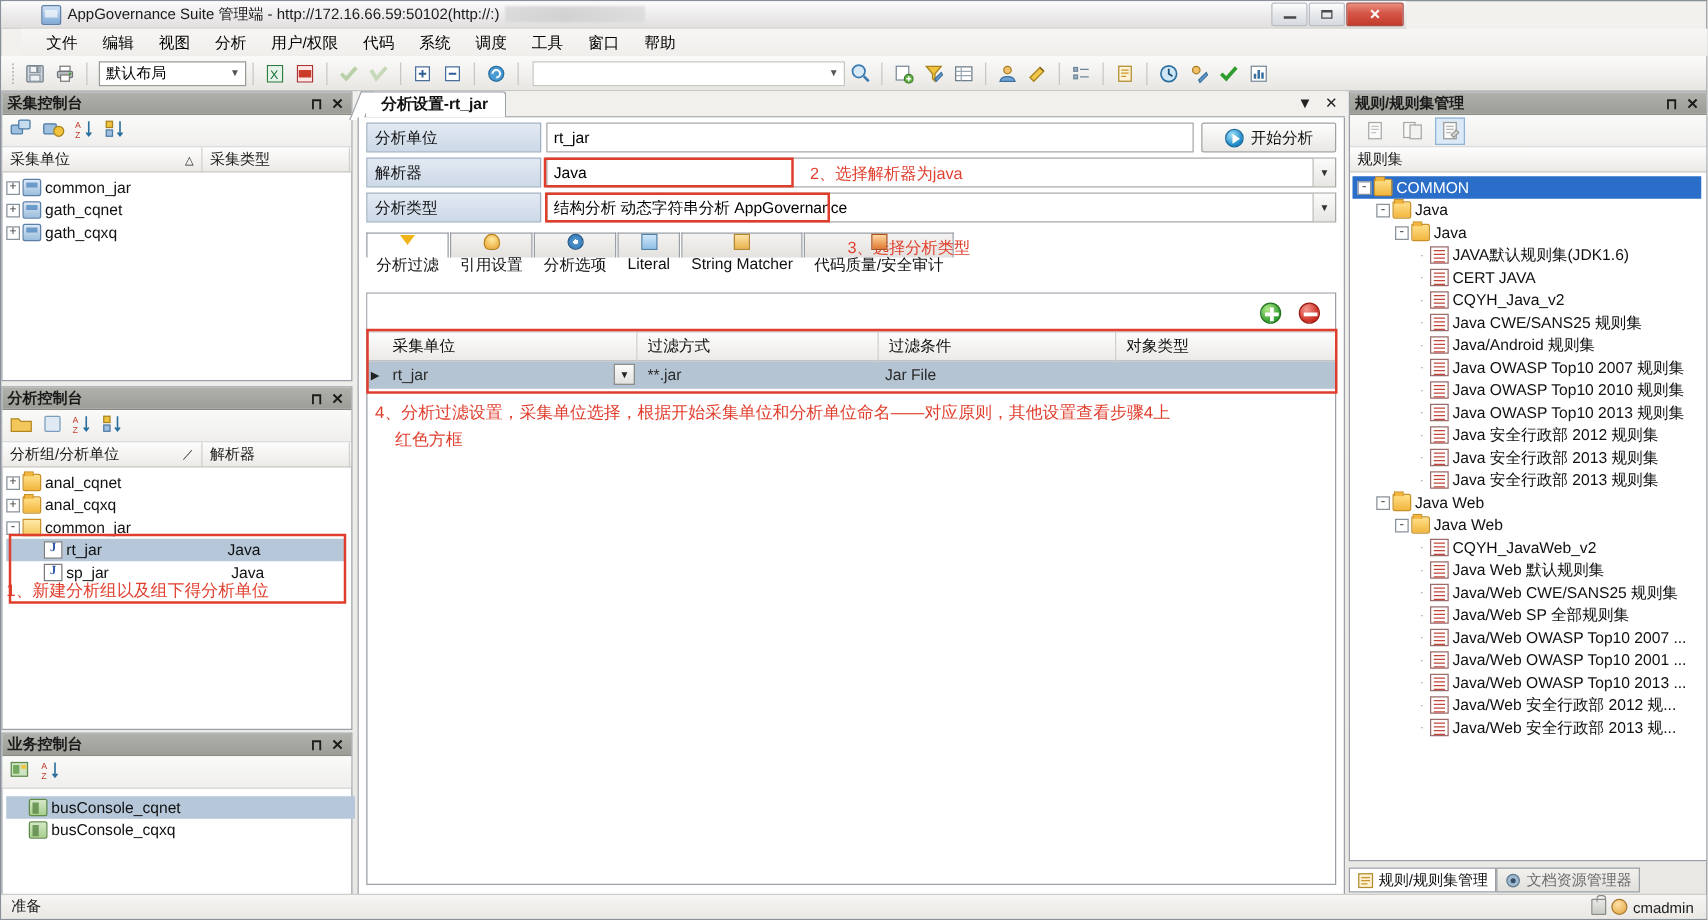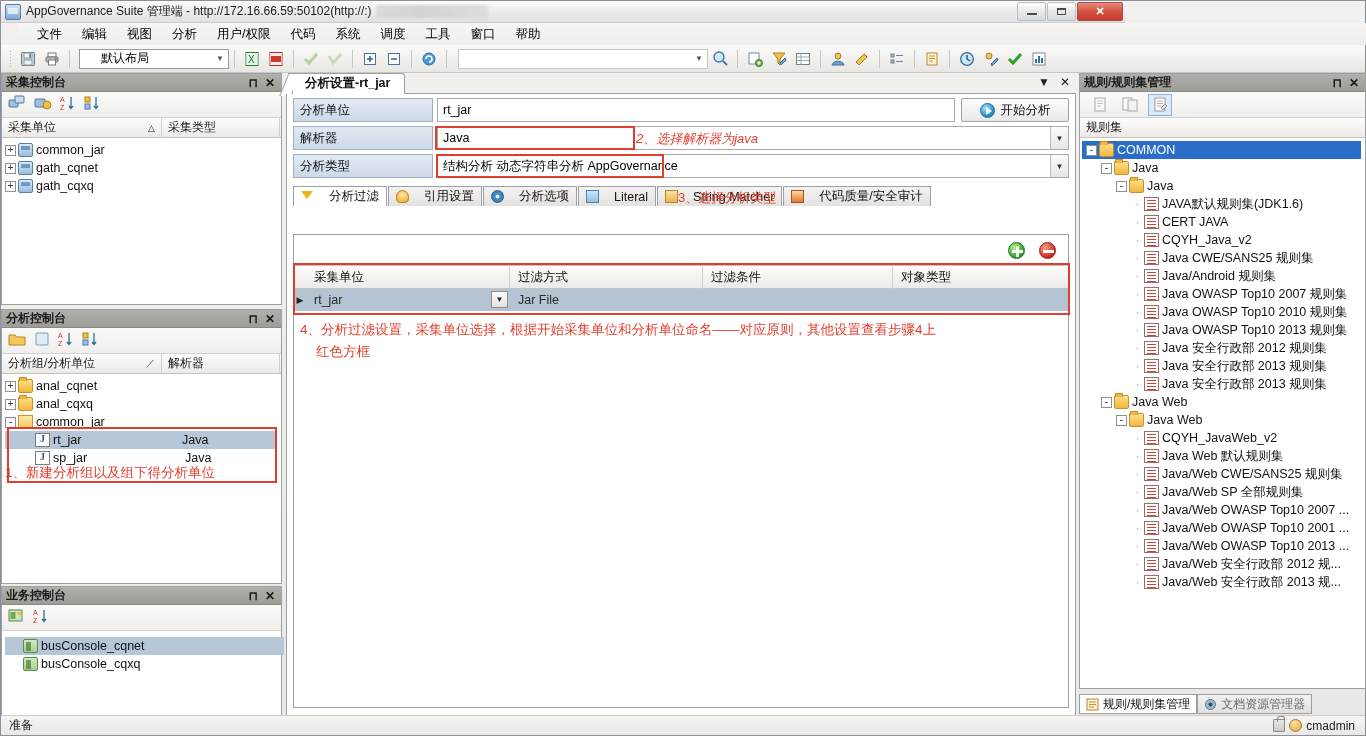--- a/index.html
+++ b/index.html
@@ -15,21 +15,21 @@
     width: 1366px; height: 736px;
     background: linear-gradient(#f2f1ee, #e9e8e4);
     border: 1px solid #8a9099;
   }
 
   
   #titlebar {
     position: absolute; left: 0; top: 0; width: 1124px; height: 22px;
     background: linear-gradient(#fcfcfc, #eceaea 55%, #e2e0df);
     border-bottom: 1px solid #cfcdcb;
-    display: flex; align-items: center;
+    display: flex; align-items: center; padding-left: 28px;
   }
   #titlebar .app-icon {
     width: 16px; height: 16px; margin-left: 4px; margin-right: 5px;
     background: linear-gradient(#cfe2f5, #7fa9d6);
     border: 1px solid #5d7fa8; border-radius: 2px;
     position: relative; flex: none;
   }
   #titlebar .app-icon:after{
     content:""; position:absolute; left:2px; top:3px; width:10px; height:6px;
     background:#ffffff; opacity:.65;
@@ -81,23 +81,23 @@
     background-image: radial-gradient(#b9b8b5 40%, transparent 41%);
     background-size: 3px 3px;
   }
   .tb-sep { width:1px; height:18px; background:#c9c7c3; margin:0 5px; }
   .tb-ico {
     width: 22px; height: 22px; margin: 0 1px;
     display:flex; align-items:center; justify-content:center;
     border:1px solid transparent; border-radius:2px; position:relative;
   }
   .tb-combo {
-    width: 150px; height: 20px; margin-left:4px;
+    width: 118px; height: 20px; margin-left:4px;
     background:#fff; border:1px solid #9a9a96;
-    font-size:12px; display:flex; align-items:center; padding-left:21px;
+    font-size:12px; display:flex; align-items:center; padding-left:5px;
   }
   .tb-combo .arr { margin-left:auto; margin-right:4px; color:#555; font-size:8px;}
   .tb-combo2 {
     width: 250px; height: 20px; margin-left:6px;
     background:#fff; border:1px solid #c6c6c2;
     font-size:12px; display:flex; align-items:center; padding-left:5px;
   }
 
   
   .panel { position: absolute; background: #fff; border: 1px solid #9aa0a6; }
@@ -241,24 +241,24 @@
   .play-ic:after{
     content:""; position:absolute; left:5px; top:3px;
     border-left:6px solid #fff; border-top:4px solid transparent; border-bottom:4px solid transparent;
   }
   .redbox { position:absolute; border:2px solid #e03e2d; pointer-events:none; }
   .annot { position:absolute; color:#e03e2d; font-size:13px; white-space:nowrap; }
 
   
   .itabs { display:flex; align-items:flex-end; height:20px; margin:8px 0 0 6px; }
   .itab {
-    height:20px; display:flex; align-items:center; gap:15px; padding:0 7px;
+    height:20px; display:flex; align-items:center; gap:4px; padding:0 7px;
     border:1px solid #9aa0a6; border-bottom:none;
     background: linear-gradient(#f4f3f1,#e4e2de);
-    font-size:12.5px; color:#111; margin-right:1px;
+    font-size:12.5px; color:#111; margin-right:1px;flex-direction:column;
   }
   .itab.active { background:#fff; font-weight:normal; }
   .mini { width:13px; height:13px; flex:none; position:relative; display:inline-block;}
   .mi-funnel:after{
     content:""; position:absolute; left:0; top:1px;
     border-left:6px solid transparent; border-right:6px solid transparent;
     border-top:8px solid #f0b419;
   }
   .mi-bulb { background: radial-gradient(circle at 50% 35%, #ffe9a0, #e8a42a); border-radius:50% 50% 35% 35%; border:1px solid #b87f1e;}
   .mi-gear { background: radial-gradient(circle at 50% 50%, #fff 25%, #4e94cf 26%, #2f6fa8); border-radius:50%; border:1px solid #2a5c8a;}
@@ -706,21 +706,21 @@
         </div>
       </div>
 
       <div class="frow" style="position:relative;">
         <div class="flabel">解析器</div>
         <div class="finput">
           <span>Java</span>
           <span class="combo-arrow">▼</span>
         </div>
         <div class="redbox" style="left:142px; top:0px; width:200px; height:24px;"></div>
-        <div class="annot" style="left:343px; top:4px;font-style:italic;">2、选择解析器为java</div>
+        <div class="annot" style="left:355px; top:4px;">2、选择解析器为java</div>
       </div>
 
       <div class="frow" style="position:relative;">
         <div class="flabel">分析类型</div>
         <div class="finput">
           <span>结构分析 动态字符串分析 AppGovernance</span>
           <span class="combo-arrow">▼</span>
         </div>
         <div class="redbox" style="left:143px; top:0px; width:228px; height:24px;"></div>
         <div class="annot" style="left:385px; top:4px;margin-top:31px;">3、选择分析类型</div>
@@ -766,20 +766,21 @@
             <div class="gc" style="width:193px;">过滤方式</div>
             <div class="gc" style="width:190px;">过滤条件</div>
             <div class="gc" style="width:175px; border-right:none;">对象类型</div>
           </div>
           <div class="grid-row">
             <div class="arrowcell">▶</div>
             <div class="gc" style="width:204px;">
               <span>rt_jar</span>
               <span class="cellcombo">▼</span>
             </div>
+            <div class="gc" style="width:190px;">**.jar</div>
             <div class="gc" style="width:175px;">Jar File</div>
           </div>
           <div class="redbox" style="left:-1px; top:-2px; width:777px; height:52px;"></div>
         </div>
 
         <div style="position:relative; height:60px;">
           <div class="annot" style="left:6px; top:10px; font-size:13.5px;">4、分析过滤设置，采集单位选择，根据开始采集单位和分析单位命名——对应原则，其他设置查看步骤4上</div>
           <div class="annot" style="left:22px; top:32px; font-size:13.5px;">红色方框</div>
         </div>
       </div>

